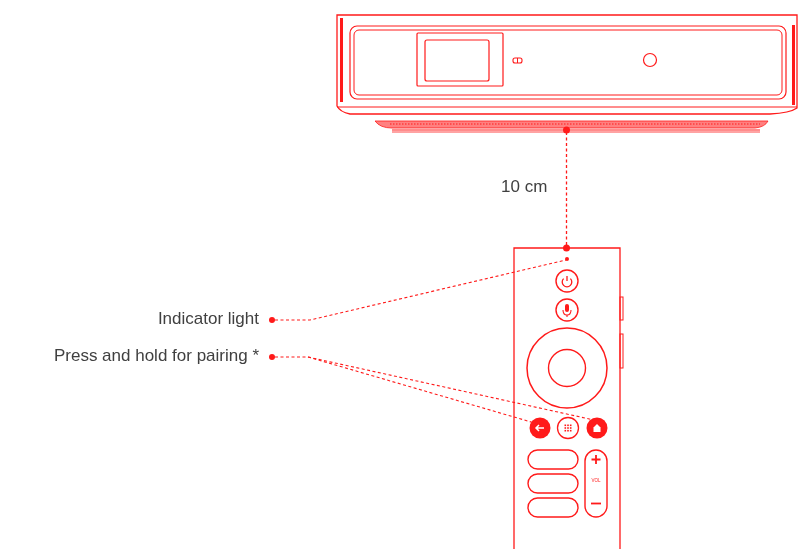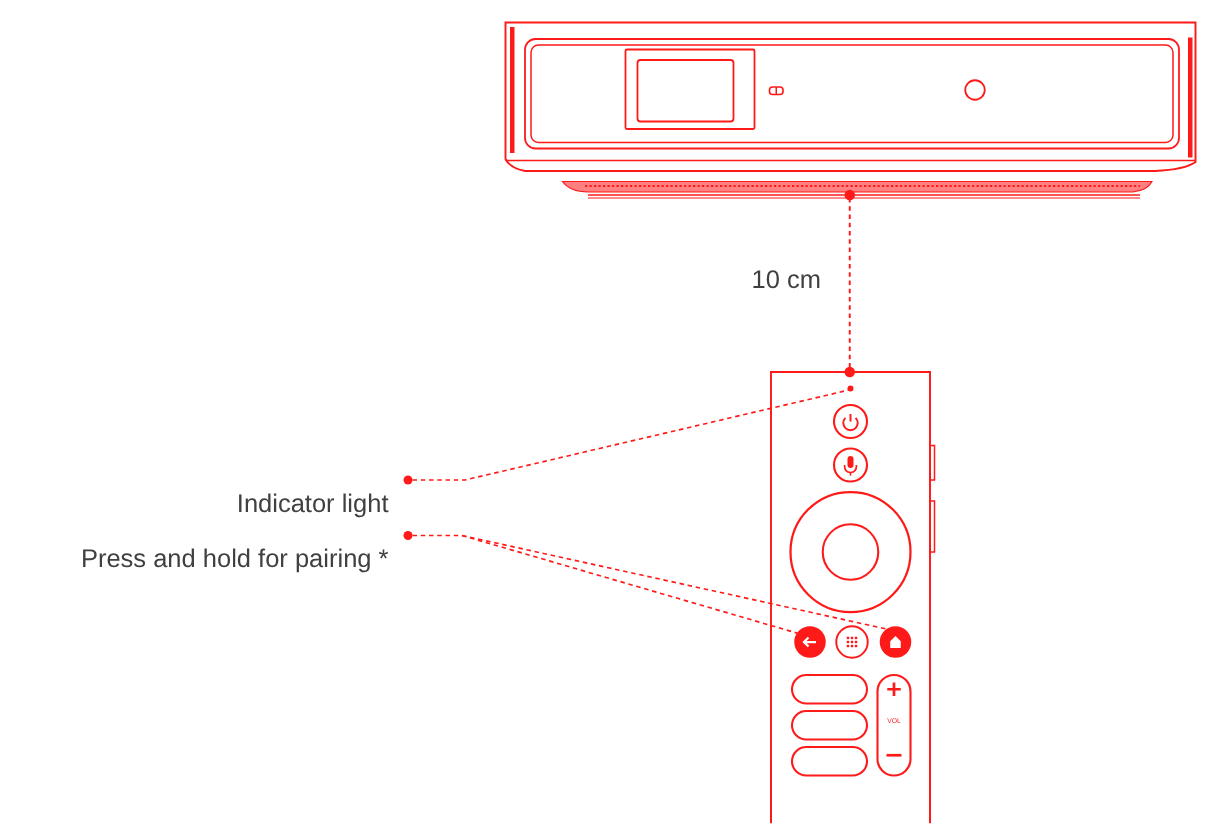--- a/index.html
+++ b/index.html
@@ -1,19 +1,19 @@
 <!DOCTYPE html>
 <html><head>
 <meta charset="utf-8">
 <style>
   html,body{margin:0;padding:0;background:#ffffff;}
   body{width:803px;height:549px;position:relative;overflow:hidden;font-family:"Liberation Sans",sans-serif;}
   svg.diagram{position:absolute;left:0;top:0;}
   .label{position:absolute;color:#404040;font-size:17px;white-space:nowrap;font-family:"Liberation Sans",sans-serif;}
-  .label-right{text-align:right;margin-top:17px;}
+  .label-right{text-align:right;}
 </style>
 </head>
 <body>
 
 <svg class="diagram" width="803" height="549" viewBox="0 0 803 549" xmlns="http://www.w3.org/2000/svg" fill="none" stroke="#ff1a1a">
 
   <g>
     <path d="M337 15 H797 V108 Q790 113 770 114 L350 114 Q340 112 337 106 Z" stroke-width="1.3"></path>
     <rect x="340" y="18" width="3" height="84" fill="#ff1a1a" stroke="none"></rect>
     <rect x="792" y="25" width="3" height="80" fill="#ff1a1a" stroke="none"></rect>

